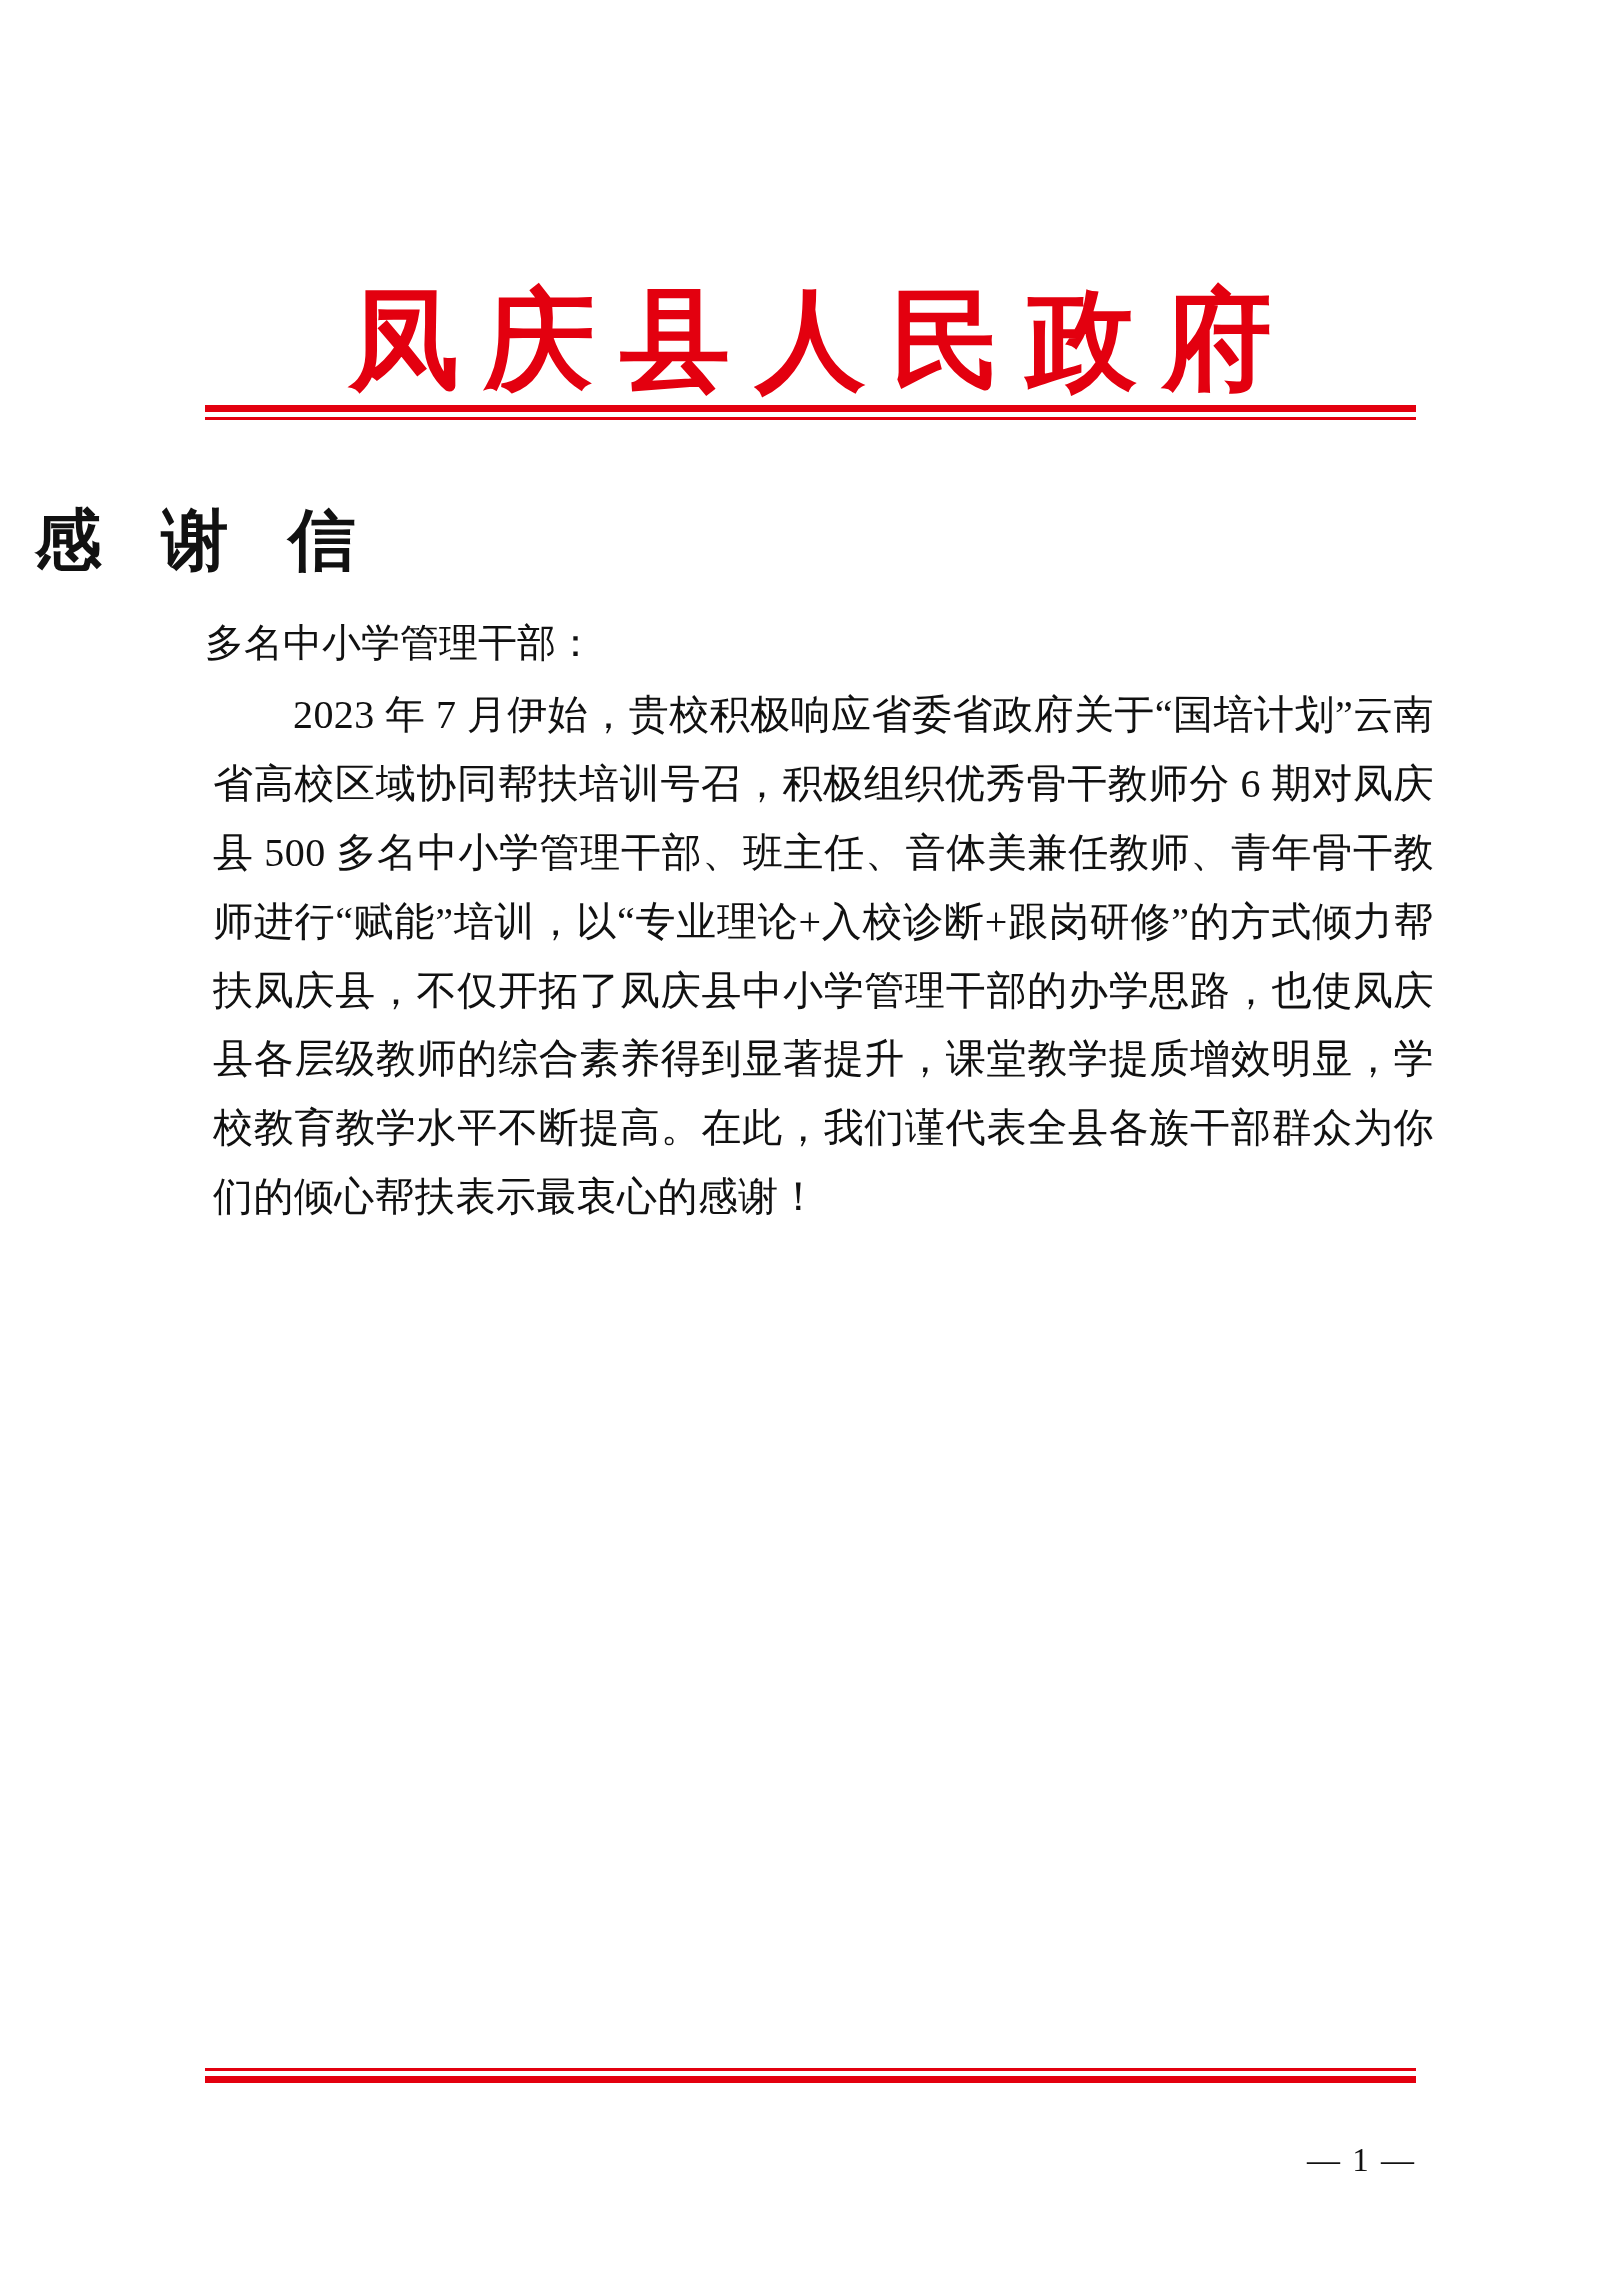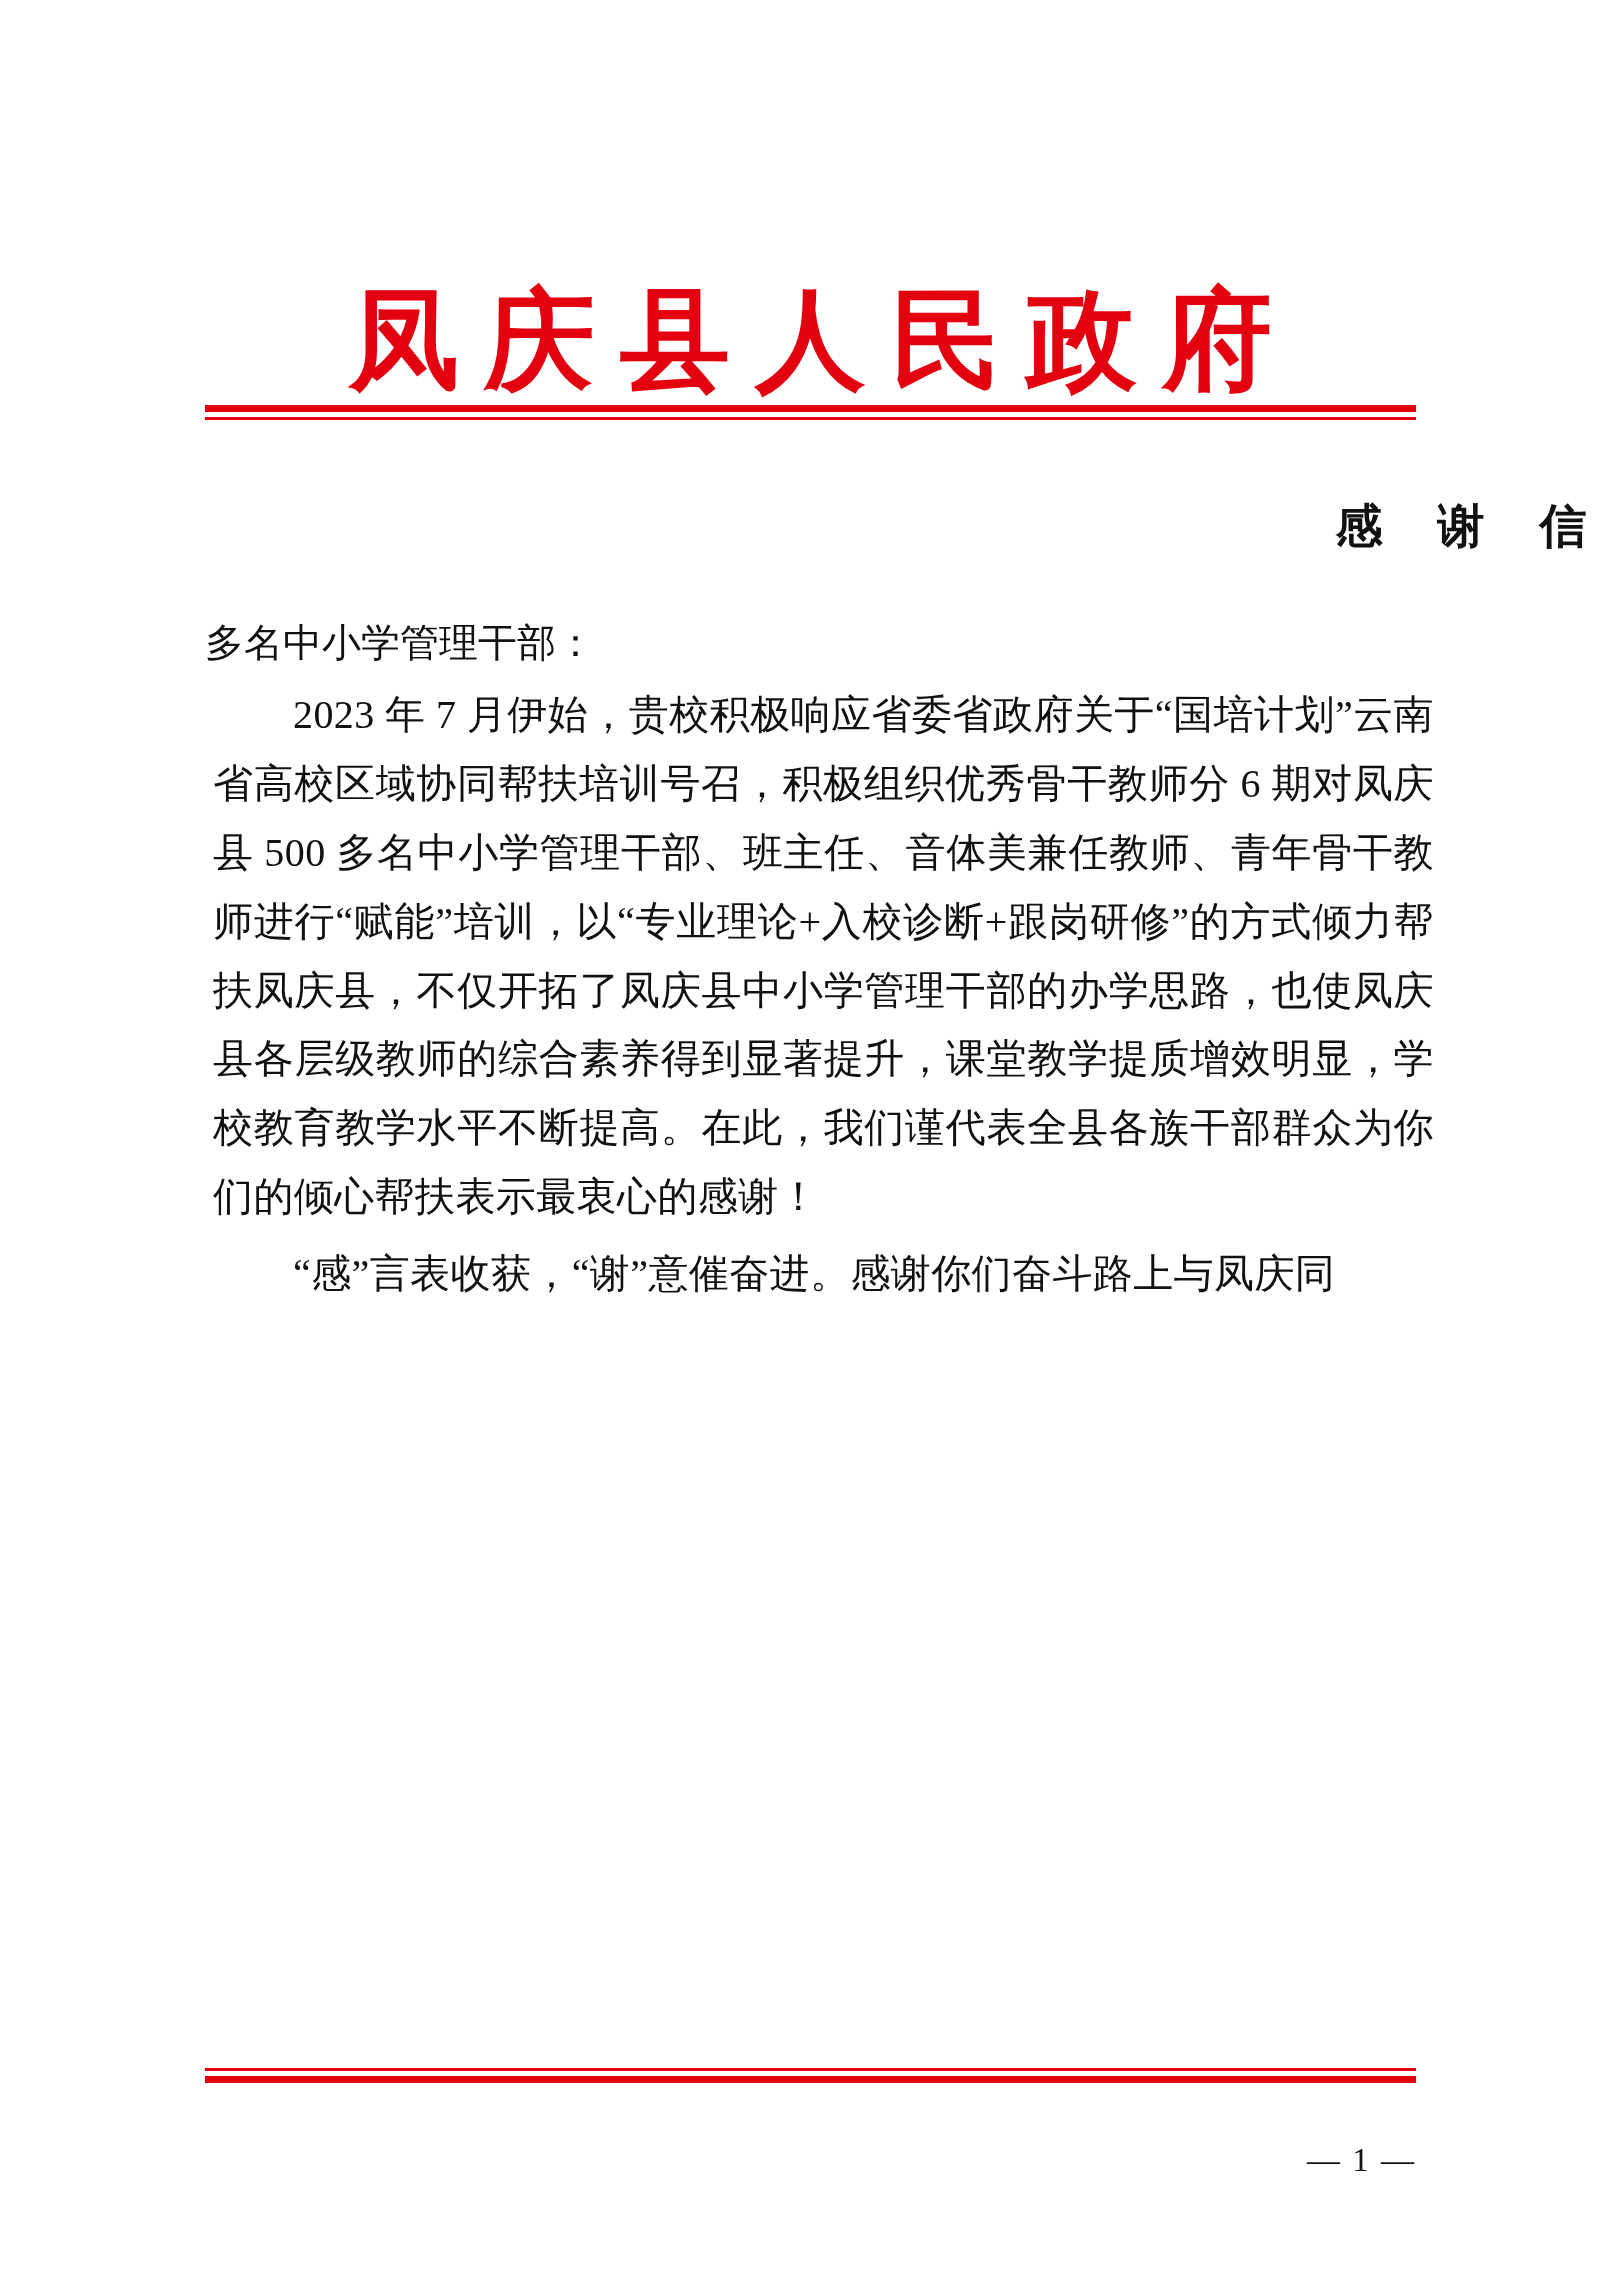--- a/index.html
+++ b/index.html
@@ -48,22 +48,22 @@
   .rule-thin {
     height: 2.9px;
     background: #e3000f;
     margin-top: 4.9px;
   }
   .doc-title {
     position: absolute;
     top: 495px;
     left: 0;
     width: 100%;
-    text-align: right;
-    font-size: 47px;
+    text-align: left;
+    font-size: 67px;
     font-weight: bold;
     letter-spacing: 21.6px;
     text-indent: 21.6px;
     color: #111111;
     font-family: "Liberation Serif", "DejaVu Serif", serif;
   }
   .body-block {
     position: absolute;
     top: 613px;
     left: 192px;
@@ -121,21 +121,20 @@
   <div class="rule-group" style="top: 405px;">
     <div class="rule-thick"></div>
     <div class="rule-thin"></div>
   </div>
 
   <div class="doc-title">感 谢 信</div>
 
   <div class="body-block">
     <p class="salutation">多名中小学管理干部：</p>
     <p class="para">2023 年 7 月伊始，贵校积极响应省委省政府关于“国培计划”云南省高校区域协同帮扶培训号召，积极组织优秀骨干教师分 6 期对凤庆县 500 多名中小学管理干部、班主任、音体美兼任教师、青年骨干教师进行“赋能”培训，以“专业理论+入校诊断+跟岗研修”的方式倾力帮扶凤庆县，不仅开拓了凤庆县中小学管理干部的办学思路，也使凤庆县各层级教师的综合素养得到显著提升，课堂教学提质增效明显，学校教育教学水平不断提高。在此，我们谨代表全县各族干部群众为你们的倾心帮扶表示最衷心的感谢！</p>
-    <p class="para">“感”言表收获，“谢”意催奋进。感谢你们奋斗路上与凤庆同</p>
   </div>
 
   <div class="footer-rule-group">
     <div class="footer-rule-thin"></div>
     <div class="footer-rule-thick"></div>
   </div>
 
   <div class="page-number">— 1 —</div>
 
 </div>

